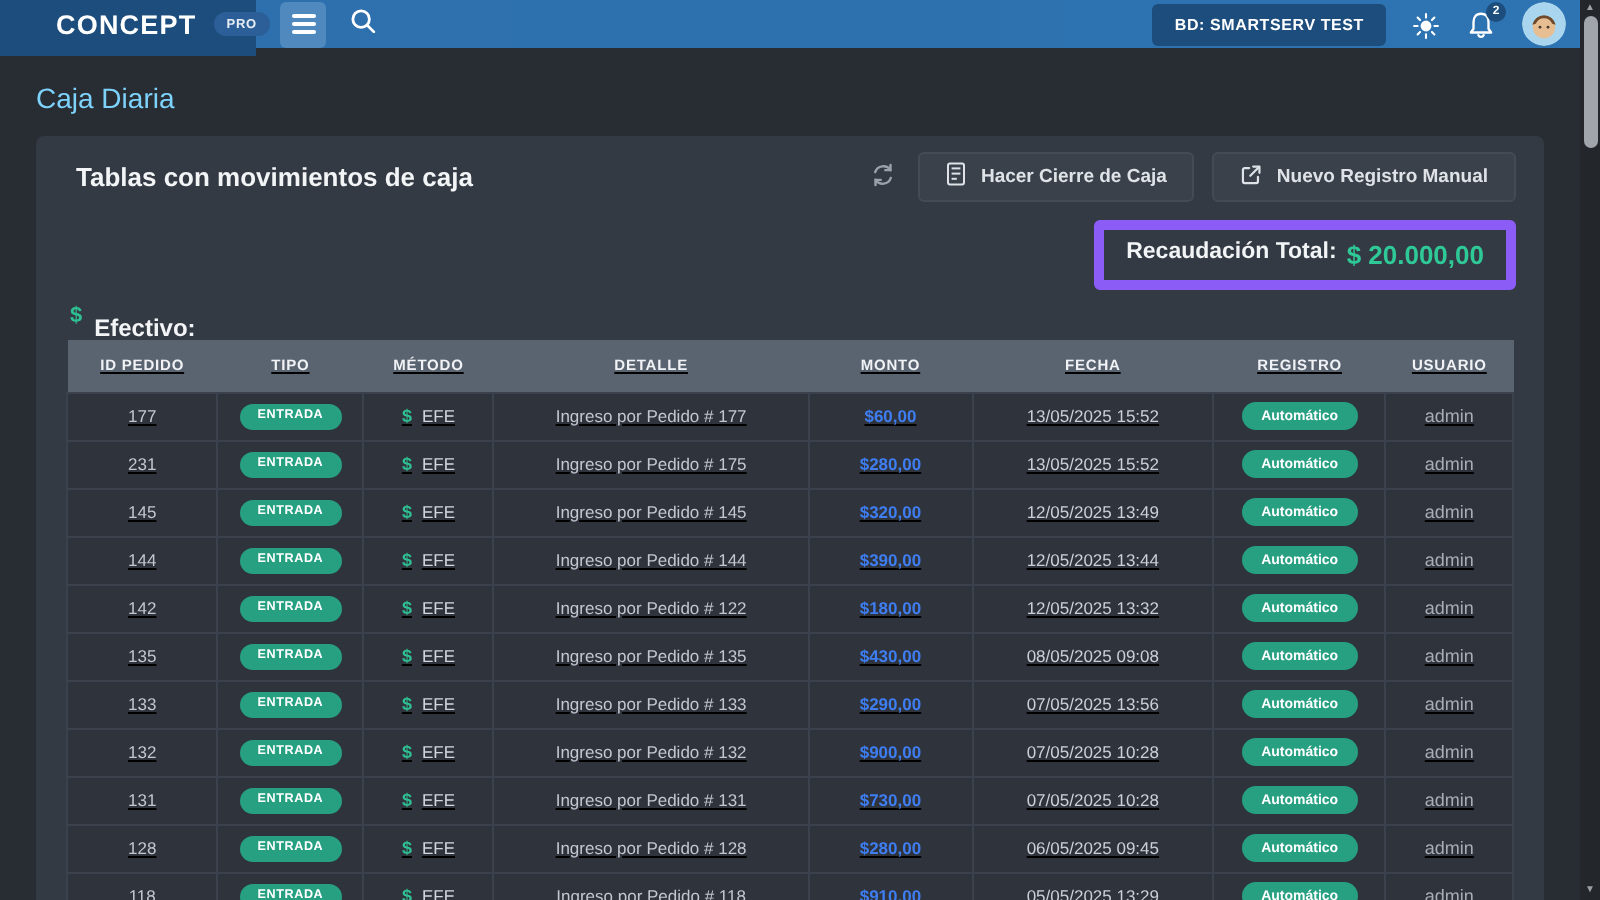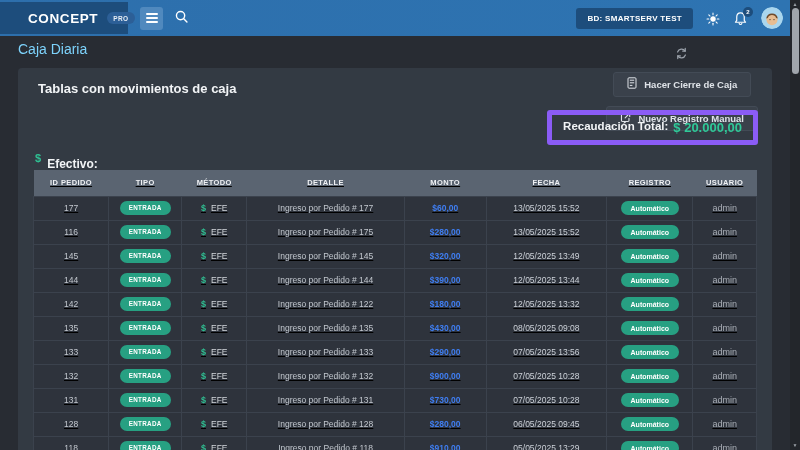--- a/index.html
+++ b/index.html
@@ -1,21 +1,21 @@
 <!DOCTYPE html>
 <html><head>
 <meta charset="utf-8">
 <style>
   * { margin:0; padding:0; box-sizing:border-box; }
   html,body { width:800px; height:450px; }
   body { font-family:"Liberation Sans", sans-serif; background:#282c33; overflow:hidden; }
   .screen { position:relative; width:800px; height:450px; background:#282c33; overflow:hidden; }
 
   
-  .topbar { position:absolute; top:0; left:0; width:790px; height:36px;
+  .topbar { position:absolute; top:0; left:0; width:790px; height:24px;
     background:linear-gradient(90deg,#2d6fac,#2e74b2); display:flex; align-items:center; z-index:5; }
   .brand { width:128px; height:32px; background:#1d4d7c; display:flex; align-items:center; flex-shrink:0; }
   .brand-name { color:#fff; font-weight:700; font-size:13.5px; letter-spacing:.6px; margin-left:28px; }
   .pro-badge { background:#2c5f97; color:#e8eef5; font-size:6.5px; font-weight:700; letter-spacing:.4px;
     padding:2.5px 6px; border-radius:8px; margin-left:9px; }
   .hamburger { width:23px; height:23px; background:#5089be; border:none; border-radius:3px;
     margin-left:12px; display:flex; flex-direction:column; justify-content:center; align-items:center; gap:2.6px; cursor:pointer; }
   .hamburger i { display:block; width:12px; height:1.7px; background:#fff; border-radius:1px; }
   .search-btn { background:none; border:none; margin-left:11px; display:flex; align-items:center; cursor:pointer; }
   .topbar-right { margin-left:auto; display:flex; align-items:flex-end; gap:13px; padding-right:7px;padding-left:17px; }
@@ -31,21 +31,21 @@
   .sb-arrow { position:absolute; left:0; width:10px; text-align:center; color:#9aa0a6; font-size:5px; line-height:6px; cursor:pointer; }
   .sb-up { top:1px; } .sb-down { bottom:2px; }
   .sb-thumb { position:absolute; top:8px; left:1.5px; width:7px; height:66px; background:#a0a5ab; border-radius:4px; cursor:pointer; }
 
   
   .page-title { position:absolute; top:41px; left:18px; font-size:14px; font-weight:400; color:#7dd3fc; }
   .card { position:absolute; top:68px; left:18px; width:754px; height:390px; background:#333a43; border-radius:4px; }
 
   .card-head { display:flex; align-items:center; padding:8px 14px 0 20px; height:33px; }
   .card-title { font-size:13px; font-weight:700; color:#f2f4f6; }
-  .head-actions { margin-left:auto; display:flex; align-items:center; gap:9px;flex-direction:column; }
+  .head-actions { margin-left:auto; display:flex; gap:9px; }
   .refresh-btn { background:none; border:none; display:flex; align-items:center; cursor:pointer; margin-right:2px; }
   .head-btn { display:flex; align-items:center; gap:7px; background:#3a414b; border:1px solid #434b56;
     border-radius:3px; height:25px; padding:0 13px; color:#dfe3e8; font-family:inherit;
     font-size:9.5px; font-weight:700; cursor:pointer; }
 
   .total-row { display:flex; justify-content:flex-end; margin-top:9px; padding-right:14px; }
   .total-box { border:5px solid #8b5cf6; border-radius:3px; padding:5px 11px; display:flex; gap:5px; }
   .total-label { color:#f2f4f6; font-size:11.5px; font-weight:700; }
   .total-amount { color:#2fc998; font-size:13px; font-weight:700; }
 
@@ -219,21 +219,21 @@
     <td class="c-det">Ingreso por Pedido # 177</td>
     <td class="c-monto">$60,00</td>
     <td class="c-fecha">13/05/2025 15:52</td>
     <td class="c-reg">
       <span class="badge-green badge-auto">Automático</span>
     </td>
     <td class="c-user">admin</td>
   </tr>
 
   <tr>
-    <td class="c-id">116</td>
+    <td class="c-id">231</td>
     <td class="c-tipo">
       <span class="badge-green badge-entrada">ENTRADA</span>
     </td>
     <td class="c-met">
       <span class="met-dollar">$</span><span class="met-text">EFE</span>
     </td>
     <td class="c-det">Ingreso por Pedido # 175</td>
     <td class="c-monto">$280,00</td>
     <td class="c-fecha">13/05/2025 15:52</td>
     <td class="c-reg">

